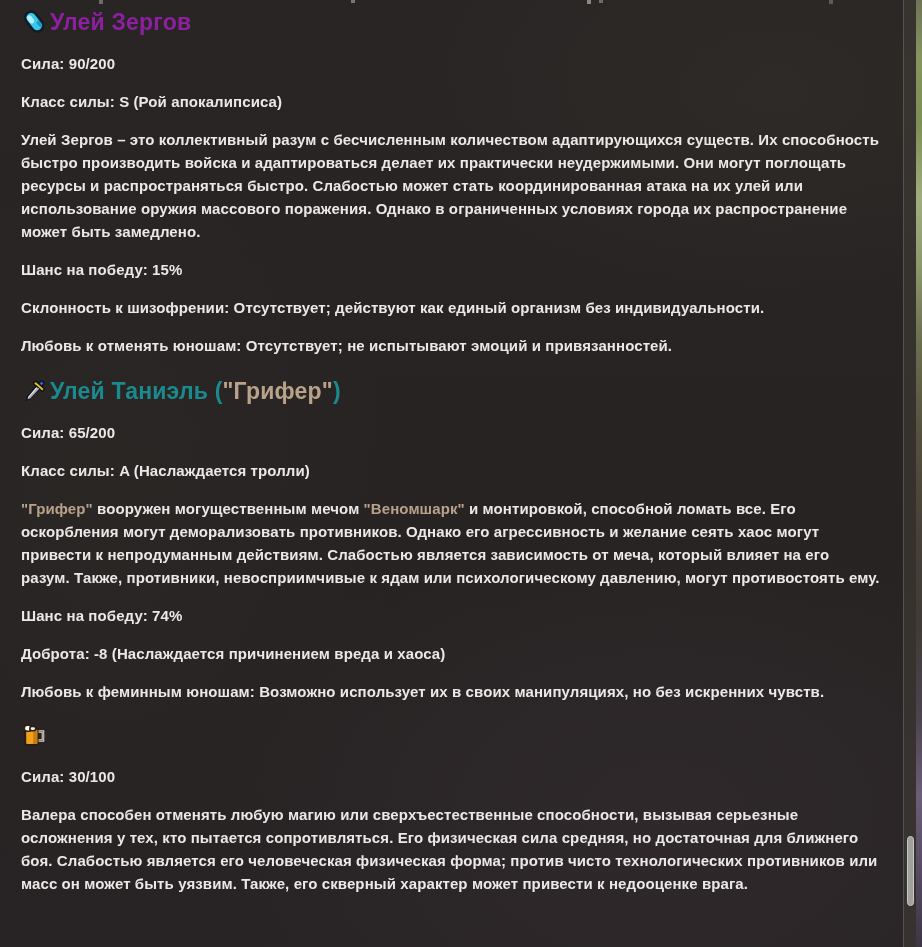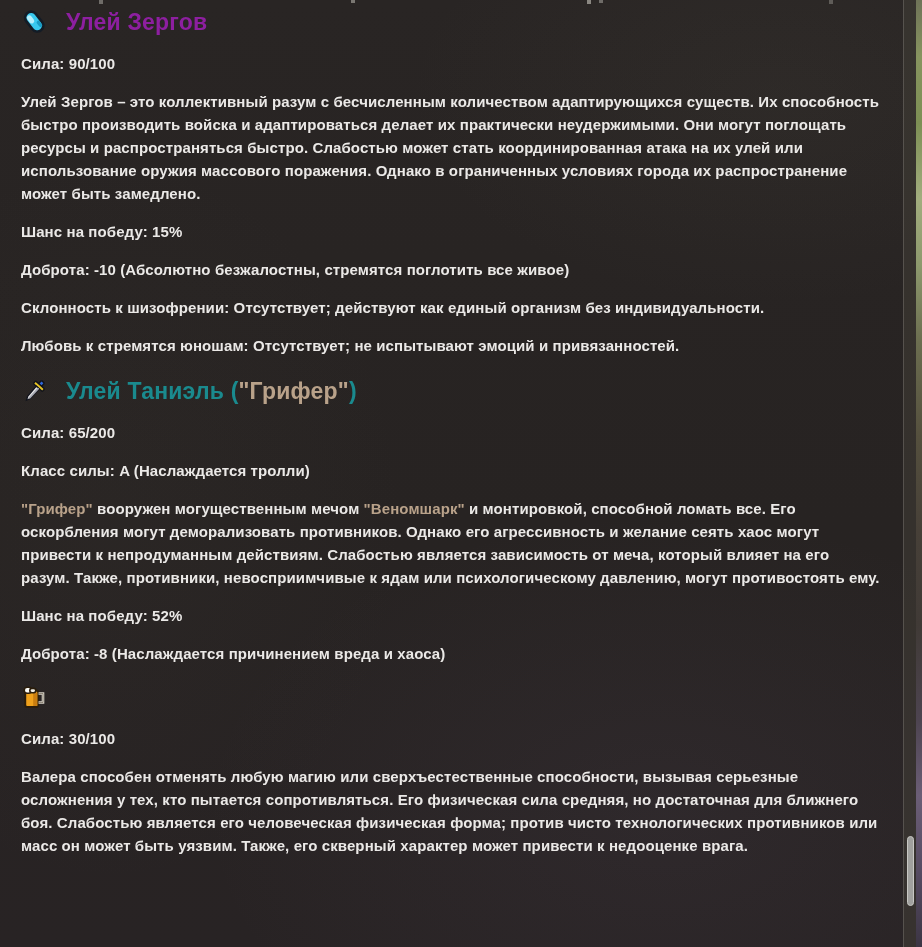--- a/index.html
+++ b/index.html
@@ -16,21 +16,21 @@
     position:absolute;left:0;top:0;width:903px;height:947px;
     box-sizing:border-box;padding:0 22px 0 21px;overflow:hidden;
   }
   .top-clip{
     position:absolute;left:0;top:0;width:2px;height:2px;background:transparent;
     box-shadow:100px 1px 0 1px #6f6c68, 352px 0 0 1px #7a7772, 588px 1px 0 1px #8a8781,
                600px 0 0 1px #6f6c68, 830px 1px 0 1px #5f5c58;
   }
   .sec-title{
     margin:19px 0 13px;font-size:23px;line-height:30px;font-weight:700;
-    display:flex;align-items:center;gap:18px;letter-spacing:.2px;
+    display:flex;align-items:center;gap:2px;letter-spacing:.2px;
   }
   .char-section:first-child .sec-title{margin-top:7px;}
   .sec-icon{width:27px;height:28px;display:inline-flex;align-items:center;justify-content:center;flex:0 0 auto;}
   .sec-icon svg{display:block;}
   .body-line{
     margin:15px 0;font-size:15px;line-height:23px;font-weight:700;color:#ebe9e7;
     letter-spacing:.1px;
   }
   .accent{color:var(--accent,#b9a28a);}
   .scrolltrack{
@@ -62,46 +62,47 @@
   <svg width="27" height="28" viewBox="0 0 27 28">
     <g transform="rotate(-38 13.5 14)">
       <rect x="7.5" y="2.5" width="12" height="22" rx="6" fill="#38c9ef" stroke="#131c26" stroke-width="2.6"></rect>
       <rect x="9.5" y="5" width="5" height="9" rx="2.5" fill="#b5eefb"></rect>
       <rect x="14.5" y="15" width="3.5" height="7" rx="1.7" fill="#1a9cc4"></rect>
     </g>
   </svg>
 </span>
           <span><span style="color: rgb(141, 31, 160);">Улей Зергов</span></span>
         </h2>
-        <p class="body-line"><span>Сила: 90/100</span></p>
+        <p class="body-line"><span>Сила: 90/200</span></p>
+        <p class="body-line"><span>Класс силы: S (Рой апокалипсиса)</span></p>
         <p class="body-line"><span>Улей Зергов – это коллективный разум с бесчисленным количеством адаптирующихся существ. Их способность быстро производить войска и адаптироваться делает их практически неудержимыми. Они могут поглощать ресурсы и распространяться быстро. Слабостью может стать координированная атака на их улей или использование оружия массового поражения. Однако в ограниченных условиях города их распространение может быть замедлено.</span></p>
         <p class="body-line"><span>Шанс на победу: 15%</span></p>
-        <p class="body-line"><span>Доброта: -10 (Абсолютно безжалостны, стремятся поглотить все живое)</span></p>
         <p class="body-line"><span>Склонность к шизофрении: Отсутствует; действуют как единый организм без индивидуальности.</span></p>
-        <p class="body-line"><span>Любовь к стремятся юношам: Отсутствует; не испытывают эмоций и привязанностей.</span></p>
+        <p class="body-line"><span>Любовь к отменять юношам: Отсутствует; не испытывают эмоций и привязанностей.</span></p>
       </section>
       <section class="char-section">
         <h2 class="sec-title">
           <span class="sec-icon">
   <svg width="27" height="28" viewBox="0 0 27 28">
     <g transform="rotate(42 13.5 14)">
       <rect x="11.6" y="1.5" width="4" height="4.5" rx="1" fill="#2f66d8" stroke="#11131c" stroke-width="1.4"></rect>
       <rect x="7.6" y="5.8" width="12" height="3.4" rx="1" fill="#e7c322" stroke="#11131c" stroke-width="1.4"></rect>
       <polygon points="11.6,9.2 15.6,9.2 15.3,22.5 13.6,26 11.9,22.5" fill="#e9e9ea" stroke="#11131c" stroke-width="1.4"></polygon>
       <polygon points="13.6,9.2 15.6,9.2 15.3,22.5 13.6,25 13.6,9.2" fill="#a9abb3"></polygon>
     </g>
   </svg>
 </span>
           <span><span style="color: rgb(26, 138, 142);">Улей Таниэль (</span><span style="color: rgb(185, 162, 138);">"Грифер"</span><span style="color: rgb(26, 138, 142);">)</span></span>
         </h2>
         <p class="body-line"><span>Сила: 65/200</span></p>
         <p class="body-line"><span>Класс силы: A (Наслаждается тролли)</span></p>
         <p class="body-line"><span class="accent">"Грифер"</span><span> вооружен могущественным мечом </span><span class="accent">"Веномшарк"</span><span> и монтировкой, способной ломать все. Его оскорбления могут деморализовать противников. Однако его агрессивность и желание сеять хаос могут привести к непродуманным действиям. Слабостью является зависимость от меча, который влияет на его разум. Также, противники, невосприимчивые к ядам или психологическому давлению, могут противостоять ему.</span></p>
-        <p class="body-line"><span>Шанс на победу: 52%</span></p>
+        <p class="body-line"><span>Шанс на победу: 74%</span></p>
         <p class="body-line"><span>Доброта: -8 (Наслаждается причинением вреда и хаоса)</span></p>
+        <p class="body-line"><span>Любовь к феминным юношам: Возможно использует их в своих манипуляциях, но без искренних чувств.</span></p>
       </section>
       <section class="char-section">
         <h2 class="sec-title">
           <span class="sec-icon">
   <svg width="27" height="28" viewBox="0 0 27 28">
     <rect x="4.2" y="6.5" width="13" height="16.5" rx="2" fill="#efa11c" stroke="#2a1d0c" stroke-width="2"></rect>
     <rect x="12.2" y="8.5" width="4.2" height="13.5" fill="#c97d10"></rect>
     <path d="M17.5 9.5 h4.5 v9 h-4.5" fill="none" stroke="#d8d2c8" stroke-width="2.6"></path>
     <path d="M17.5 9.5 h4.5 v9 h-4.5" fill="none" stroke="#2a1d0c" stroke-width="1" opacity="0.4"></path>
     <rect x="3.2" y="3.2" width="7.5" height="6" rx="3" fill="#fbfbf7" stroke="#2a1d0c" stroke-width="1.6"></rect>

